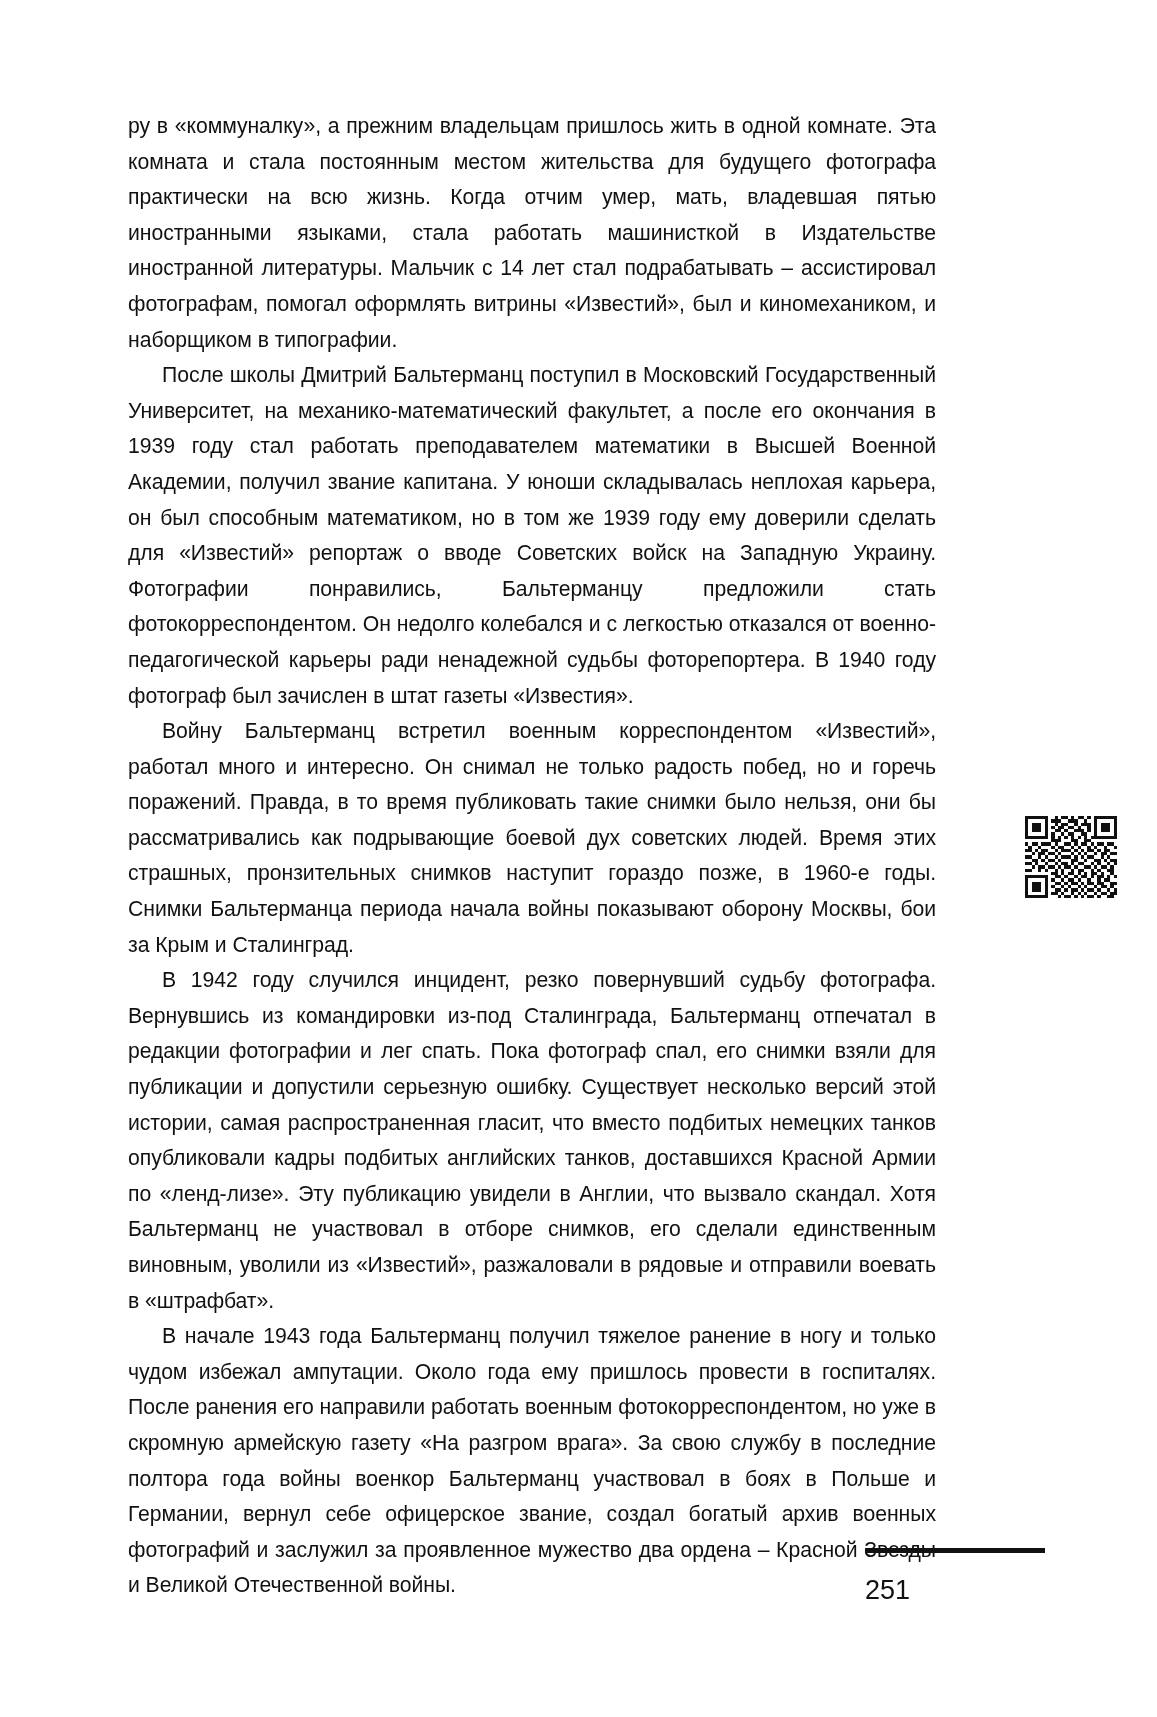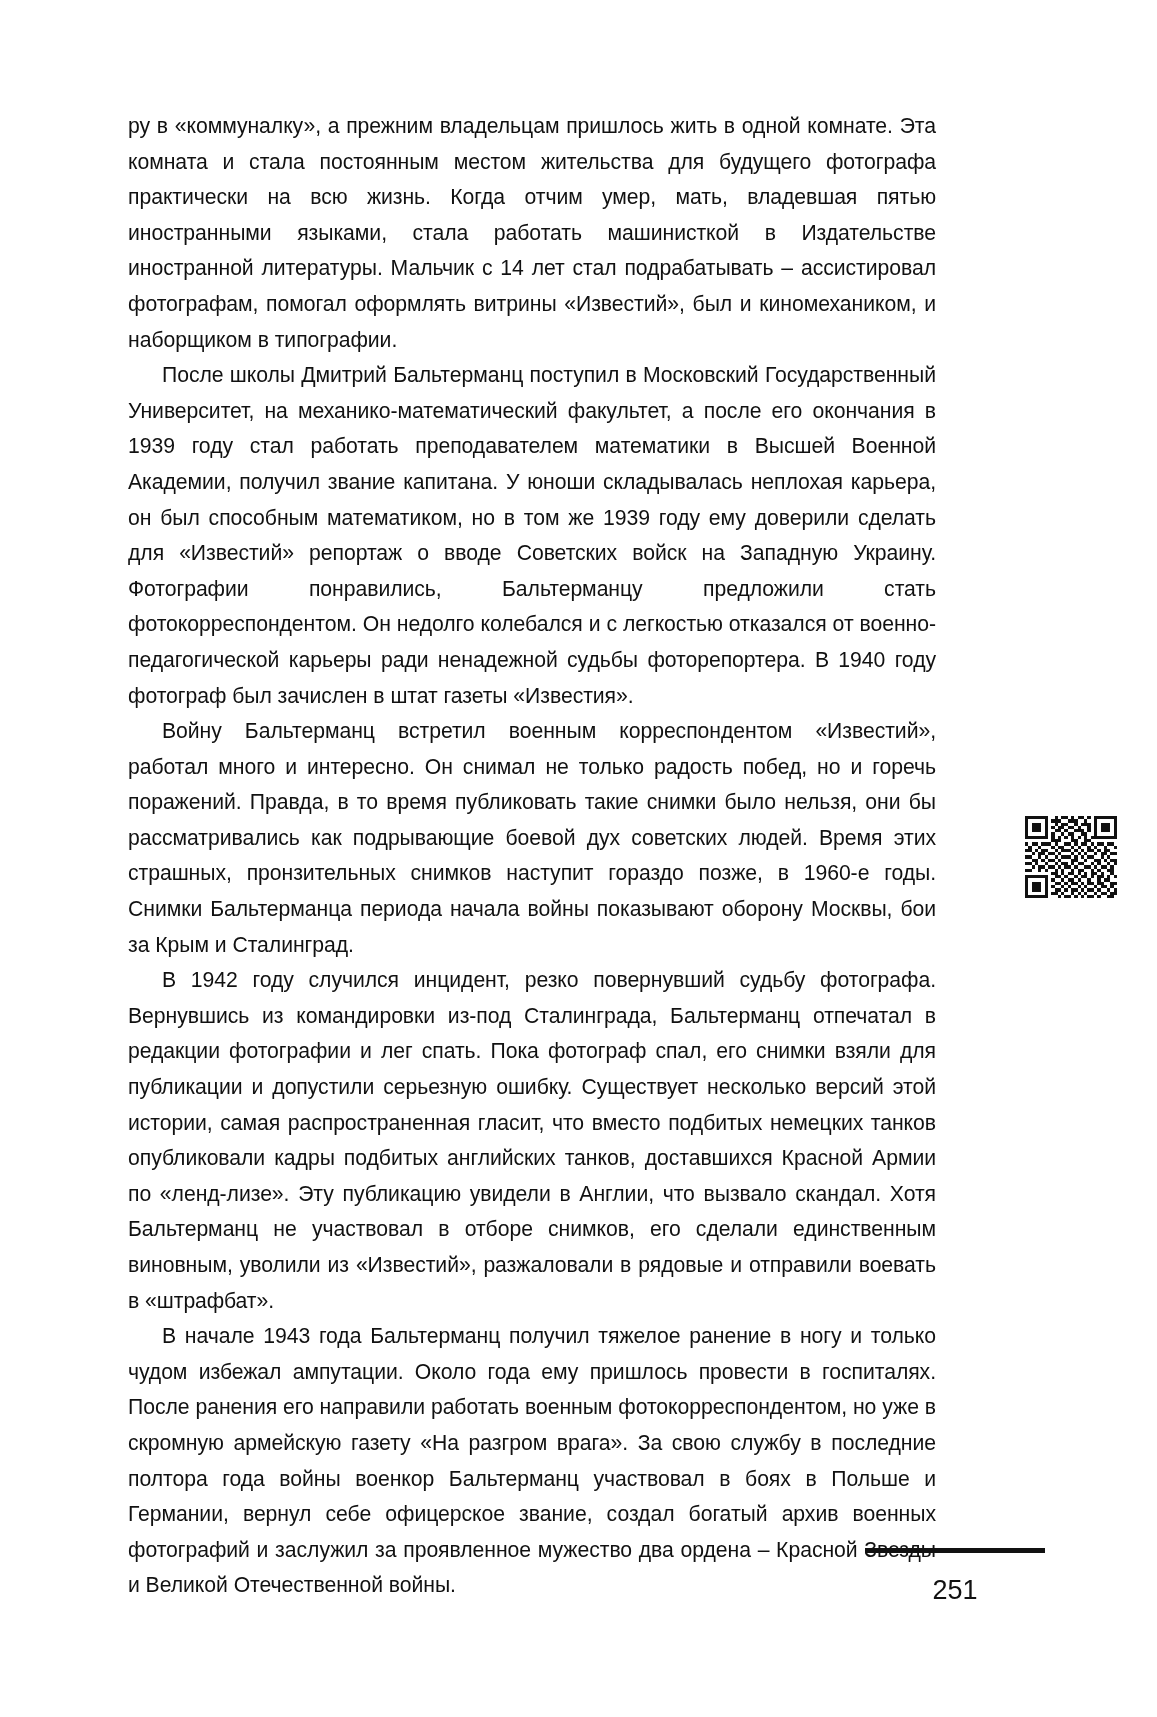--- a/index.html
+++ b/index.html
@@ -66,21 +66,21 @@
     top: 0;
     width: 180px;
     height: 5px;
     background: #111111;
   }
   .page-number {
     position: absolute;
     right: 112px;
     top: 25px;
     width: 180px;
-    text-align: center;
+    text-align: left;
     font-size: 27px;
     line-height: 34px;
     color: #111111;
   }
 </style>
 </head>
 <body>
 
 <div class="page">
 

